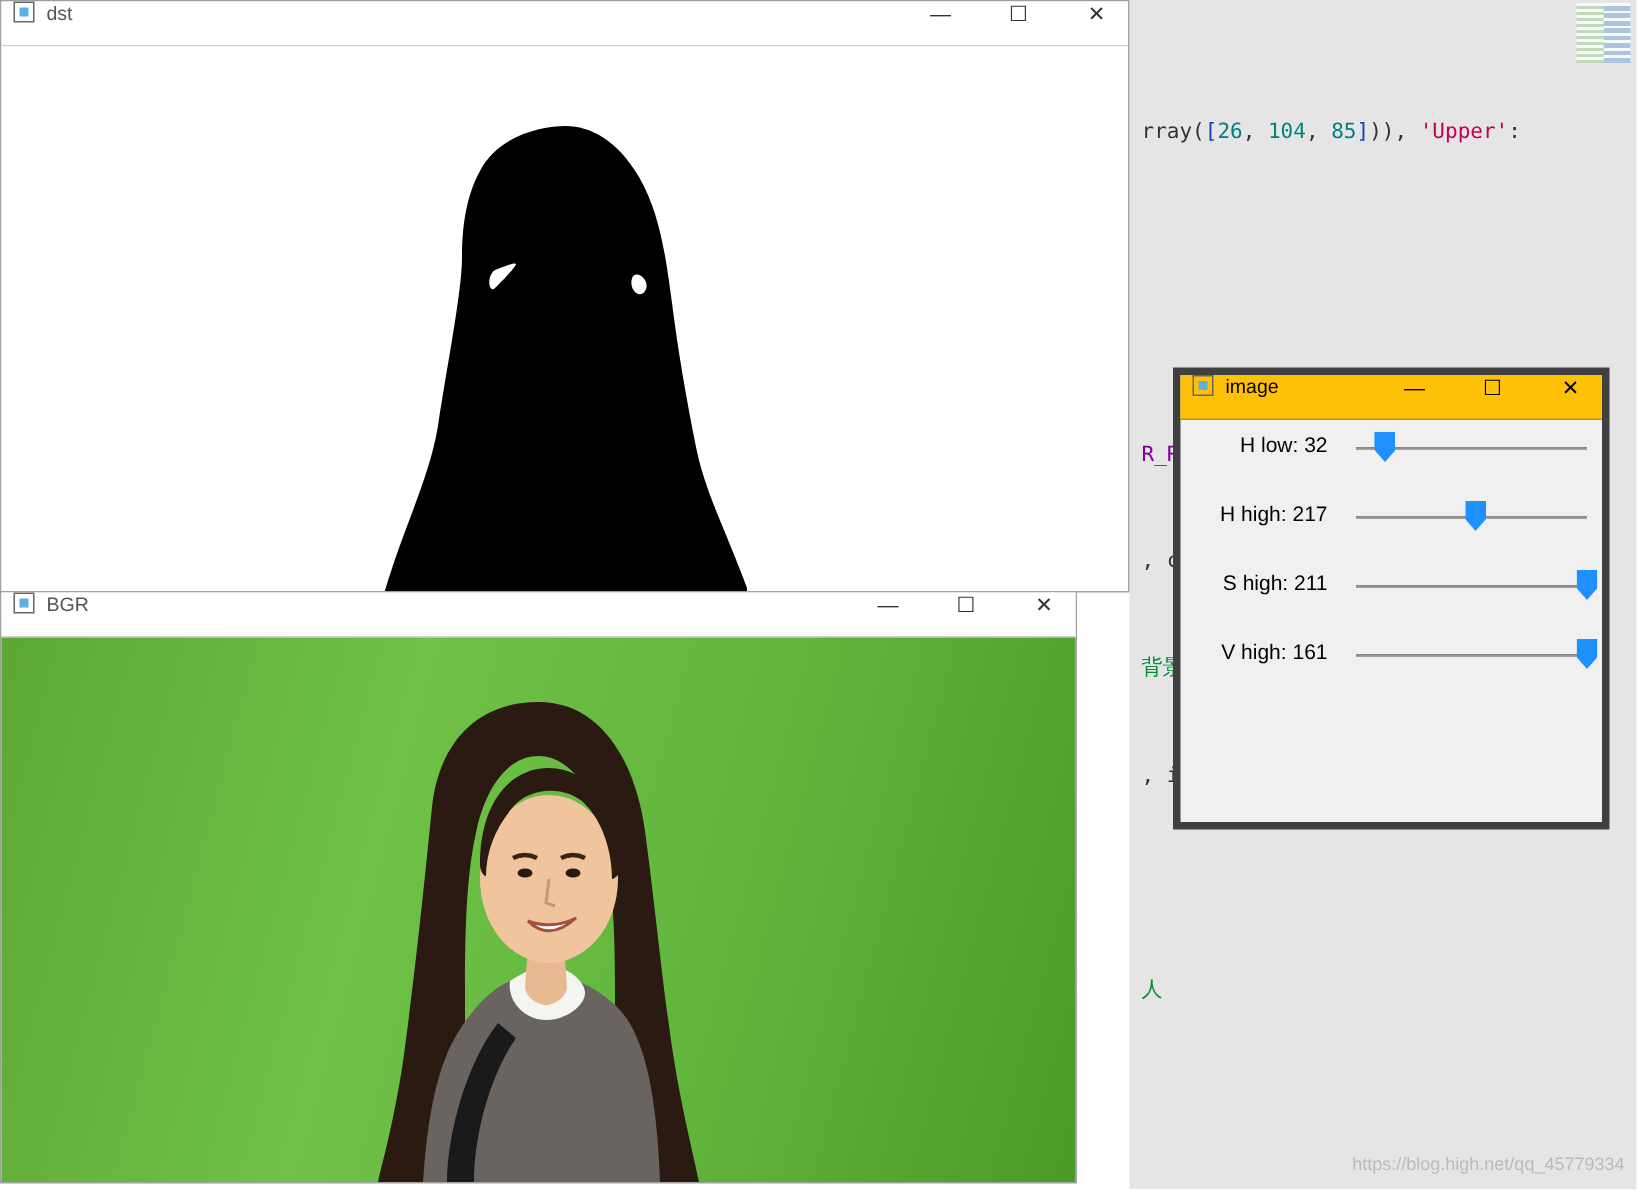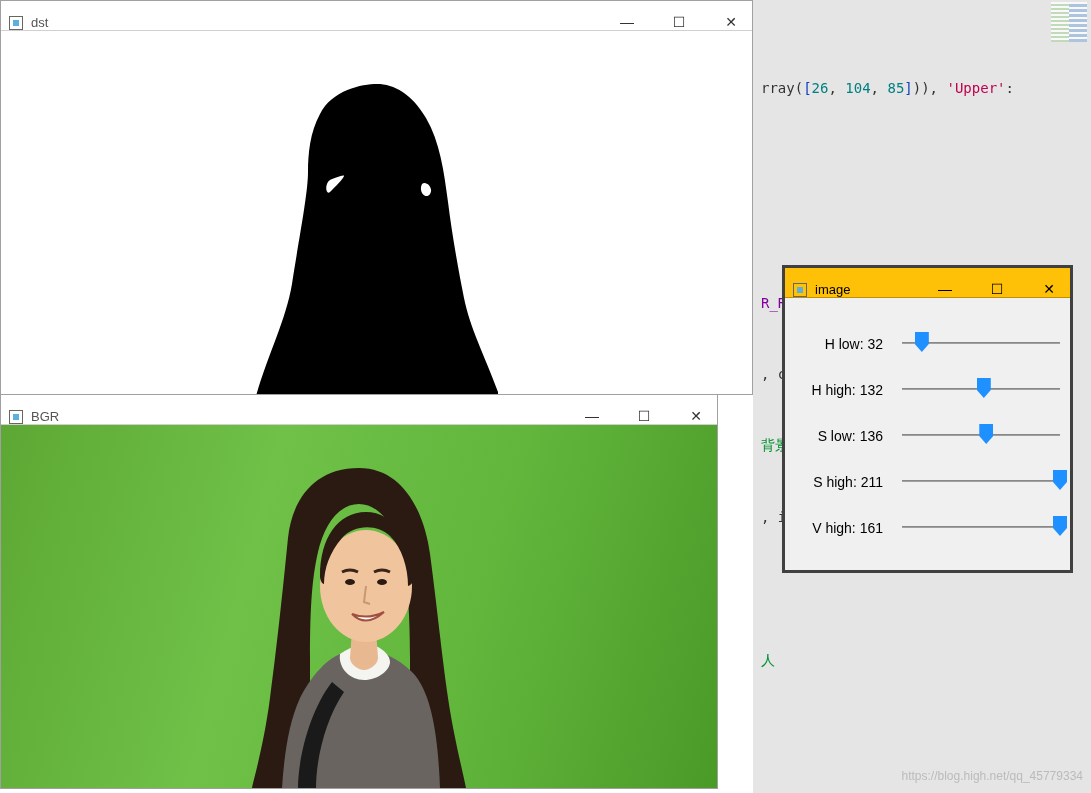--- a/index.html
+++ b/index.html
@@ -18,21 +18,21 @@
     position: absolute;
     border: 1px solid #a0a0a0;
     background: #fff;
     display: flex;
     flex-direction: column;
   }
   .titlebar {
     height: 30px;
     background: #fff;
     display: flex;
-    align-items: flex-end;
+    align-items: flex-start;
     padding: 0 6px 0 8px;
     border-bottom: 1px solid #d0d0d0;
     color: #555;
   }
   .titlebar .app-icon-box {
     width: 14px; height: 14px;
     border: 1px solid #666;
     margin-right: 8px;
     display: inline-flex;
     align-items: center; justify-content: center;
@@ -71,34 +71,33 @@
     position: absolute;
     left: 50%; bottom: 0;
     transform: translateX(-50%);
     width: 310px; height: 330px;
   }
   .person svg { width: 100%; height: 100%; }
 
   
   #win-image {
     left: 782px; top: 245px; width: 291px; height: 308px;
-    border: 3px solid #404040;
+    border: 5px solid #404040;
     background: #f0f0f0;
-    margin-top: 20px;
   }
   #win-image .titlebar {
     background: #ffc107;
     color: #000;
     border-bottom: 1px solid #c09000;
   }
   #win-image .win-btn { color: #000; }
   .trackbars { padding: 8px 10px 4px 6px; }
   .trackbar-row {
     display: flex;
-    align-items: flex-end;
+    align-items: flex-start;
     height: 46px;
     gap: 13px;
   }
   .trackbar-label {
     width: 98px;
     text-align: right;
     padding-right: 6px;
     color: #000;
     font-size: 14px;
   }
@@ -283,31 +282,24 @@
   </div>
   <div class="trackbars">
     <div class="trackbar-row">
       <div class="trackbar-label">H low: 32</div>
       <div class="trackbar-track">
         <div class="track-line"></div>
         <div class="track-thumb" style="left: 12.549%;"></div>
       </div>
     </div>
     <div class="trackbar-row">
-      <div class="trackbar-label">H high: 132</div>
+      <div class="trackbar-label">H high: 217</div>
       <div class="trackbar-track">
         <div class="track-line"></div>
         <div class="track-thumb" style="left: 51.7647%;"></div>
-      </div>
-    </div>
-    <div class="trackbar-row">
-      <div class="trackbar-label">S low: 136</div>
-      <div class="trackbar-track">
-        <div class="track-line"></div>
-        <div class="track-thumb" style="left: 53.3333%;"></div>
       </div>
     </div>
     <div class="trackbar-row">
       <div class="trackbar-label">S high: 211</div>
       <div class="trackbar-track">
         <div class="track-line"></div>
         <div class="track-thumb" style="left: 100%;"></div>
       </div>
     </div>
     <div class="trackbar-row">

